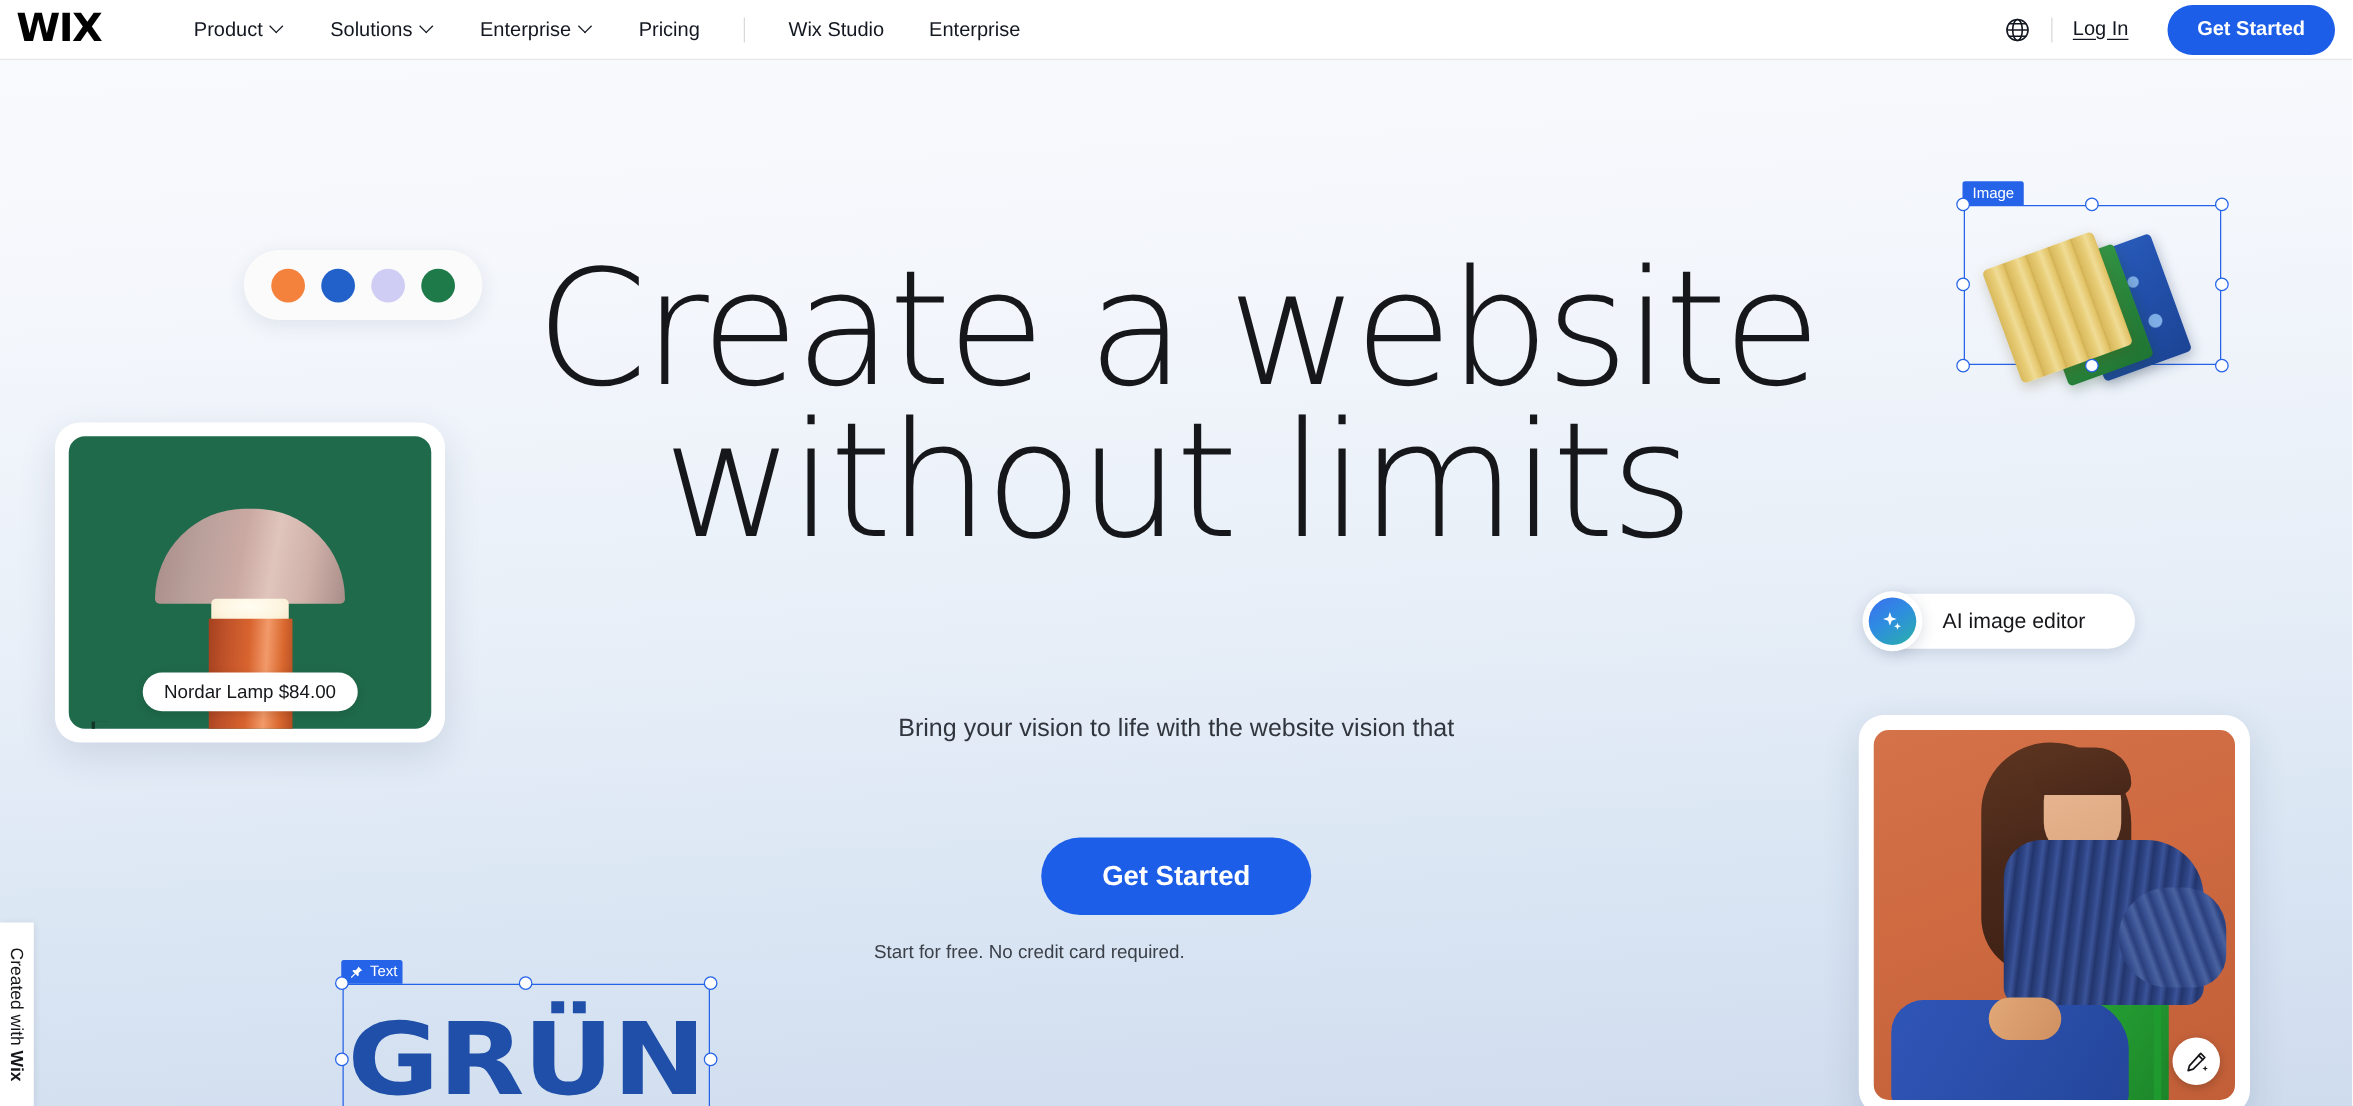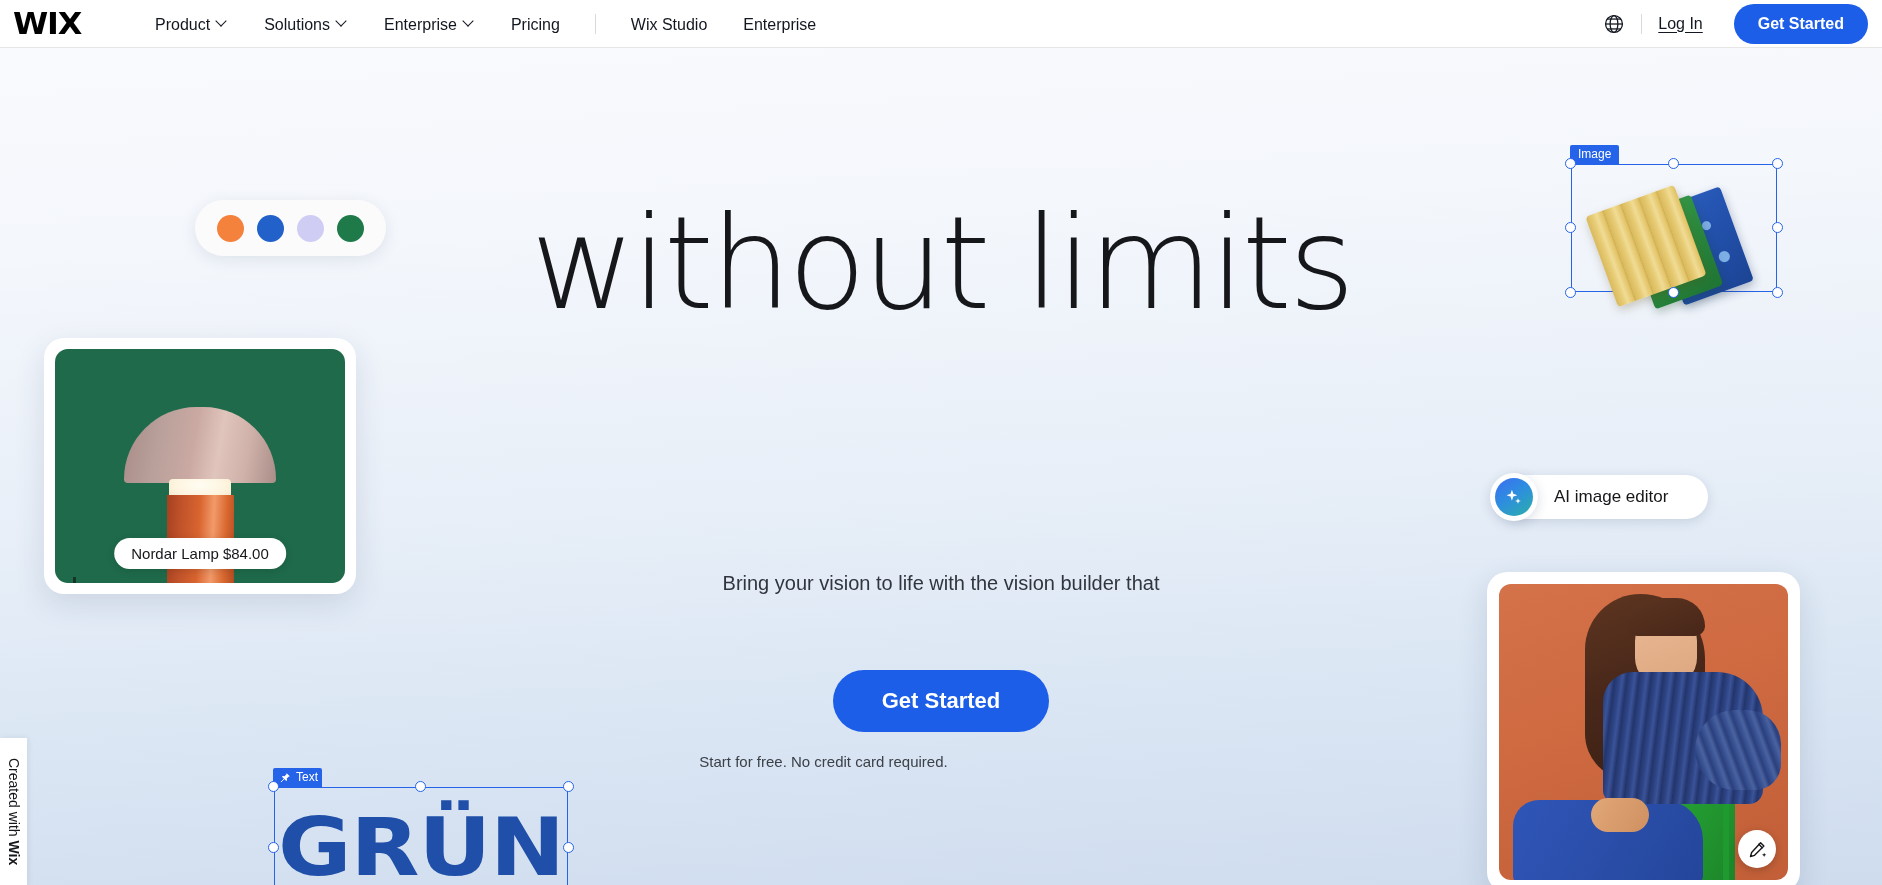--- a/index.html
+++ b/index.html
@@ -637,25 +637,26 @@
       </svg>
       <div id="right-divider"></div>
       <a id="login">Log In</a>
       <button id="get-started-nav">Get Started</button>
     </div>
   </div>
 
   <div id="hero">
 
     <h1 id="headline">
+      <span class="l1">Create a website</span>
       <span class="l2">without limits</span>
     </h1>
 
     <p id="subhead">
-      <span>Bring your vision to life with the vision builder that</span><br>
+      <span>Bring your vision to life with the website vision that</span><br>
     </p>
 
     <div id="cta-wrap">
       <button id="cta-button">Get Started</button>
     </div>
 
     <div id="fineprint">Start for free. No credit card required.</div>
 
     <div id="swatches">
       <div class="swatch" style="background:#f4813c"></div>

